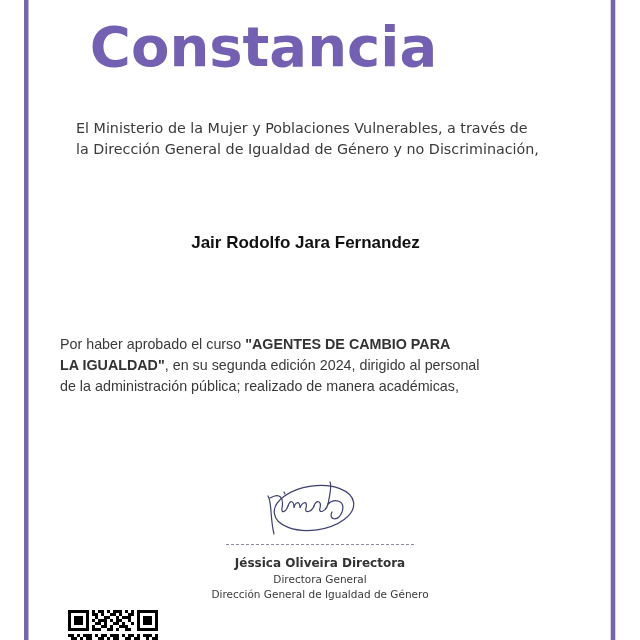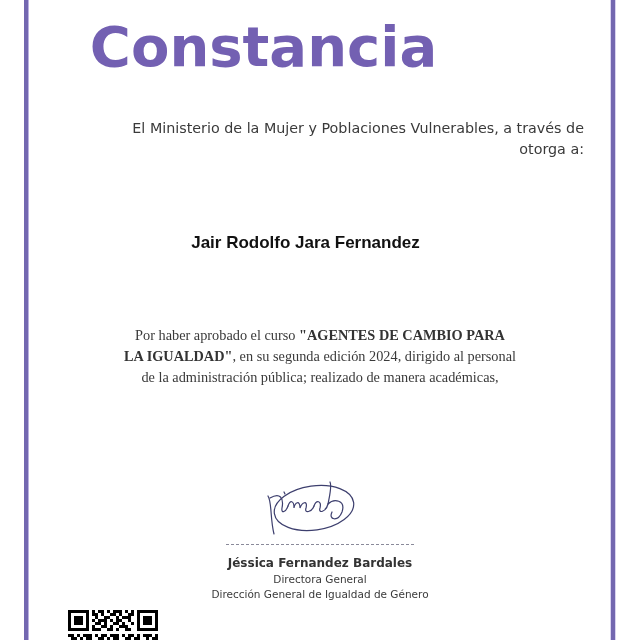--- a/index.html
+++ b/index.html
@@ -44,48 +44,48 @@
       font-family: "DejaVu Sans", sans-serif;
       font-weight: bold;
       font-size: 56px;
       line-height: 70px;
       color: #7360b2;
       letter-spacing: 0px;
     }
     .title span { padding-left: 0px; }
     .intro {
       position: absolute;
-      left: 64px;
+      left: 76px;
       top: 118px;
       width: 520px;
-      text-align: right;
+      text-align: left;
       font-family: "DejaVu Sans", sans-serif;
       font-size: 14.3px;
       line-height: 21px;
       color: #3a3a3a;
     }
     .recipient {
       position: absolute;
       left: 0;
       top: 232px;
       width: 611px;
       text-align: center;
       font-family: "Liberation Sans", sans-serif;
       font-weight: bold;
       font-size: 17px;
       line-height: 22px;
       color: #111111;
     }
     .body-text {
       position: absolute;
       left: 60px;
-      top: 325px;
+      top: 334px;
       width: 520px;
-      text-align: center;
-      font-family: Liberation Serif, serif;
+      text-align: left;
+      font-family: Liberation Sans, sans-serif;
       font-size: 14.3px;
       line-height: 21px;
       color: #3a3a3a;
     }
     .body-text b { color: #333333; }
     .signature {
       position: absolute;
       left: 262px;
       top: 478px;
       width: 96px;
@@ -130,21 +130,21 @@
 <body>
 
 <div class="page">
   <div class="border-left"></div>
   <div class="border-right"></div>
 
   <div class="title"><span>Constancia</span></div>
 
   <div class="intro">
     <div>El Ministerio de la Mujer y Poblaciones Vulnerables, a través de</div>
-    <div>otorga a:</div>
+    <div>la Dirección General de Igualdad de Género y no Discriminación,</div>
   </div>
 
   <div class="recipient">Jair Rodolfo Jara Fernandez</div>
 
   <div class="body-text">
     <div><span>Por haber aprobado el curso </span><b>"AGENTES DE CAMBIO PARA</b></div>
     <div><b>LA IGUALDAD"</b><span>, en su segunda edición 2024, dirigido al personal</span></div>
     <div>de la administración pública; realizado de manera académicas,</div>
   </div>
 
@@ -156,21 +156,21 @@
       <path d="M22 14 L23 16"></path>
       <path d="M26 28 C28 22, 32 22, 32 30 C33 24, 38 22, 38 30 C40 24, 46 22, 44 30 C42 36, 50 34, 52 28"></path>
       <path d="M52 28 C54 22, 60 22, 58 30 C56 36, 64 34, 66 26 C68 16, 70 8, 68 4"></path>
       <path d="M66 26 C72 20, 84 22, 80 34 C76 44, 66 42, 70 34"></path>
     </g>
   </svg>
 
   <div class="sig-line"></div>
 
   <div class="signer">
-    <div class="name">Jéssica Fernandez Bardales</div>
+    <div class="name">Jéssica Oliveira Directora</div>
     <div class="line">Directora General</div>
     <div class="line">Dirección General de Igualdad de Género</div>
   </div>
 
   <svg class="qr" viewBox="0 0 90 30" shape-rendering="crispEdges">
     <g fill="#000">
       <rect x="0" y="0" width="21" height="21"></rect>
       <rect x="3" y="3" width="15" height="15" fill="#fff"></rect>
       <rect x="6" y="6" width="9" height="9"></rect>
       <rect x="69" y="0" width="21" height="21"></rect>

